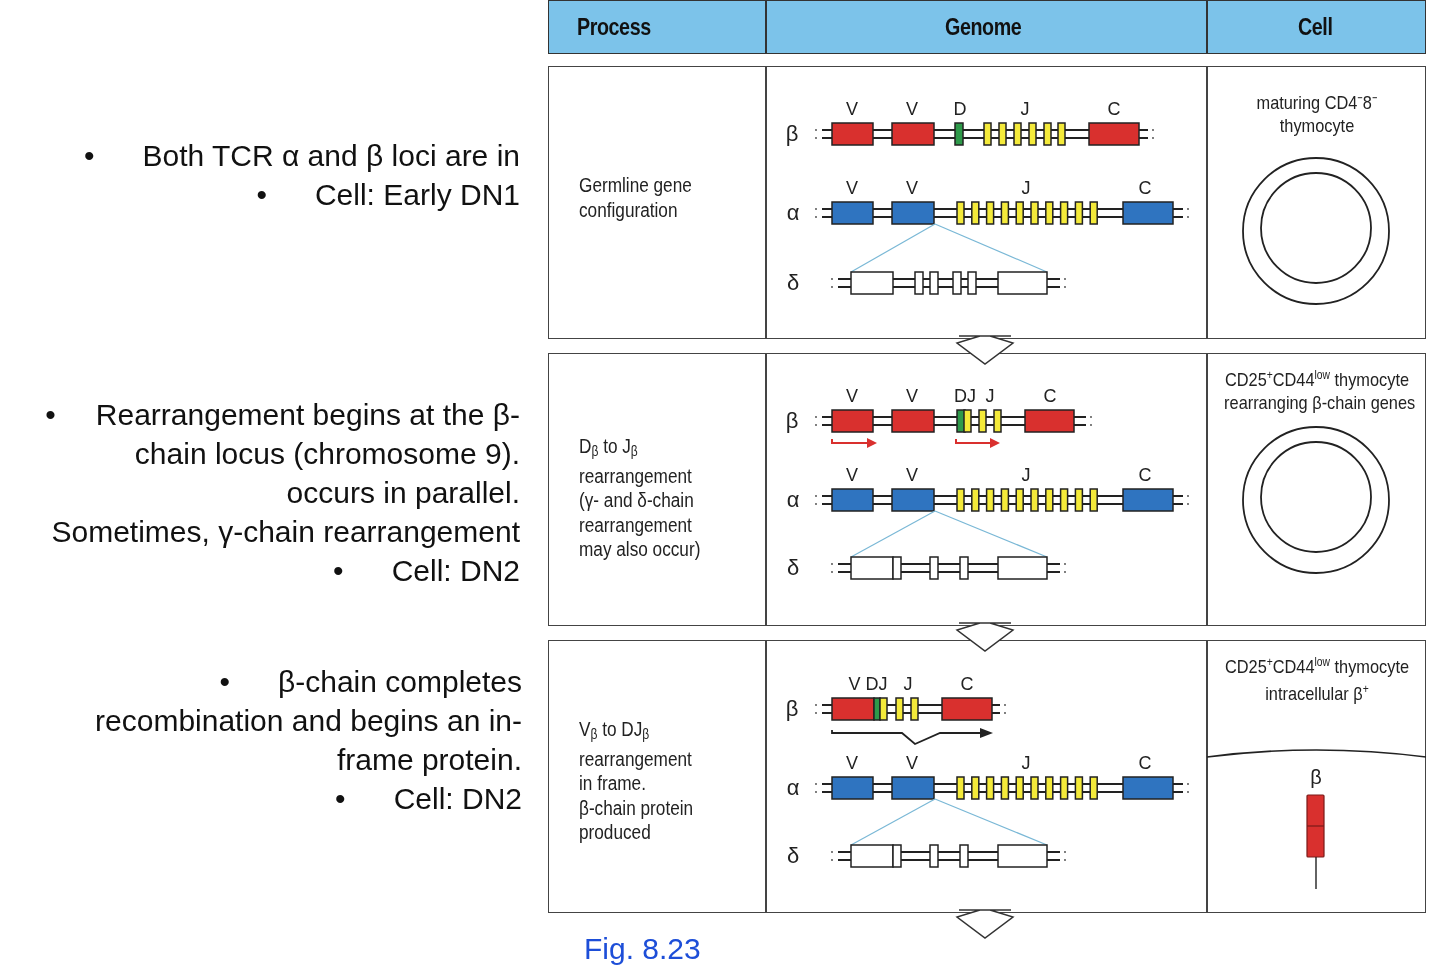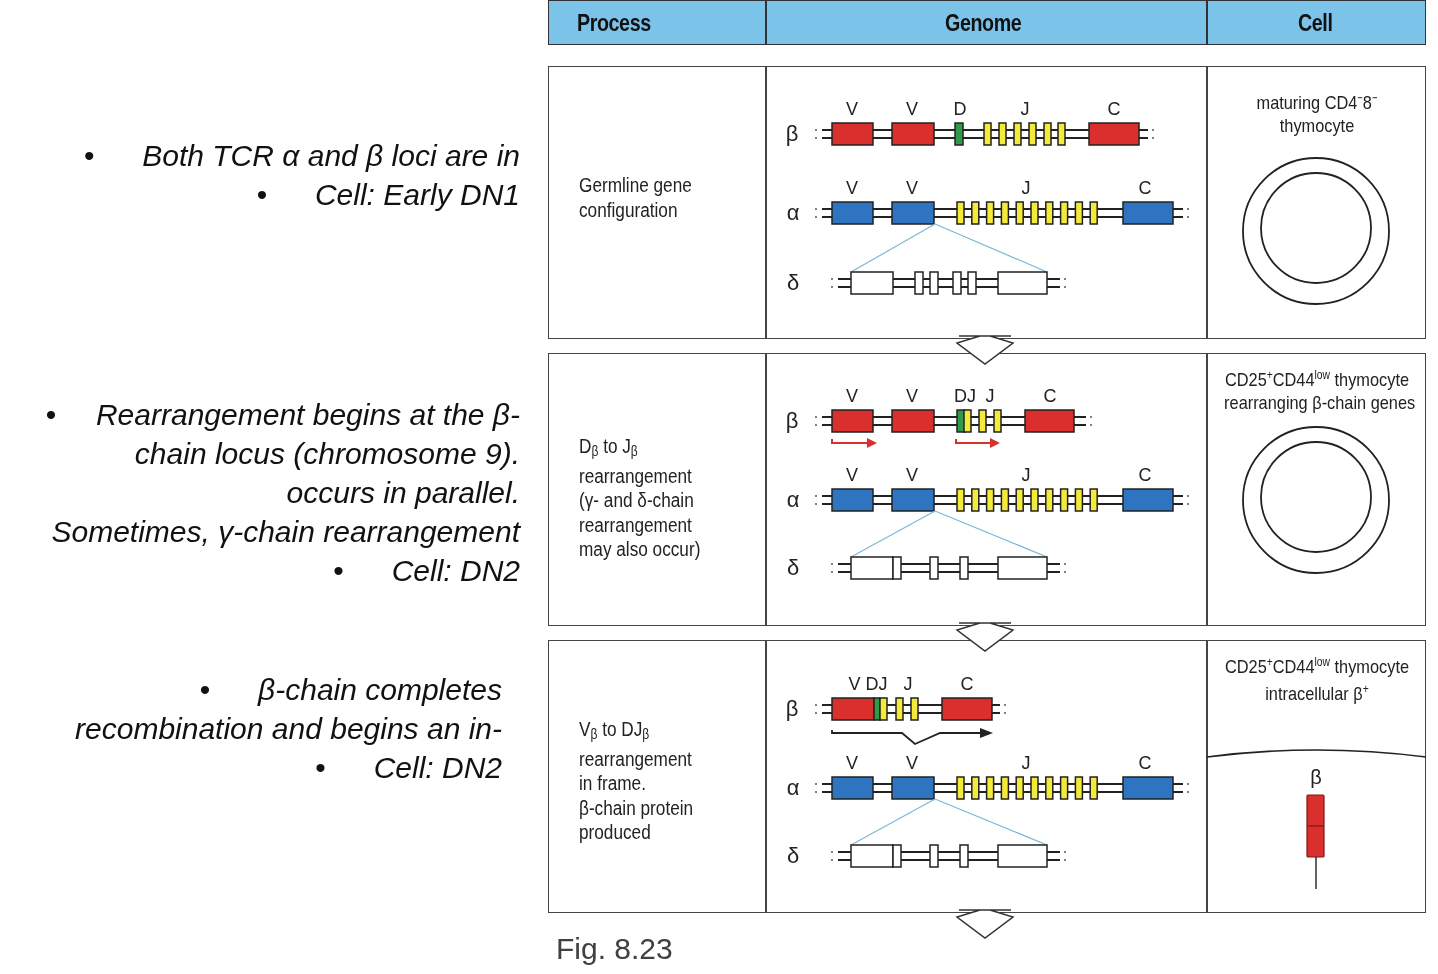--- a/index.html
+++ b/index.html
@@ -1,65 +1,66 @@
 <!DOCTYPE html>
 <html><head>
 <meta charset="utf-8">
 <style>
   html, body { margin: 0; padding: 0; background: #ffffff; }
   body { width: 1438px; height: 974px; position: relative; overflow: hidden;
          font-family: "Liberation Sans", sans-serif; color: #111; }
 
   
   .note { position: absolute; right: 918px; text-align: right; font-size: 30px; line-height: 39px; color: #111; }
-  .note .line { white-space: nowrap; font-style: italic; }
+  .note .line { white-space: nowrap; }
   .note .bullet { display: inline-block; margin-right: 48px; }
 
   
-  .hdr { position: absolute; left: 548px; top: 0; width: 878px; height: 45px;
+  .hdr { position: absolute; left: 548px; top: 0; width: 878px; height: 54px;
          background: #7cc3ea; border: 1.5px solid #333; box-sizing: border-box; display: flex; }
   .hdr .cell { height: 100%; display: flex; align-items: center; font-weight: bold;
                font-family: "Liberation Sans", sans-serif; font-size: 24px; letter-spacing: -0.5px;
                transform: scaleX(0.82); transform-origin: left center; }
   .hdr .sep { position: absolute; top: 0; width: 1.5px; height: 100%; background: #333; }
 
   
   .panel { position: absolute; left: 548px; width: 878px; border: 1.5px solid #444; box-sizing: border-box; background: #fff; }
   .panel .vsep { position: absolute; top: 0; bottom: 0; width: 1.5px; background: #444; }
   .proc { position: absolute; left: 30px; font-size: 20px; line-height: 24.5px; color: #222;
           transform: scaleX(0.86); transform-origin: left top; white-space: nowrap; }
   .proc sub { font-size: 14px; vertical-align: -3px; }
   .celltxt { position: absolute; text-align: center; font-size: 19px; line-height: 23px; color: #222;
              transform: scaleX(0.86); white-space: nowrap; }
   .celltxt sup { font-size: 12px; vertical-align: 7px; }
 
   svg text { font-family: "Liberation Sans", sans-serif; }
 
-  .fig { position: absolute; left: 556px; top: 932px; font-size: 30px; color: #404040; }
+  .fig { position: absolute; left: 584px; top: 932px; font-size: 30px; color: #1d4ed8; }
   svg.overlay { position: absolute; left: 0; top: 0; pointer-events: none; }
 </style>
 </head>
 <body>
 
 <div class="note" style="top:136px;">
   <div class="line"><span class="bullet">•</span><span>Both TCR α and β loci are in</span></div>
   <div class="line"><span class="bullet">•</span><span>Cell: Early DN1</span></div>
 </div>
 
 <div class="note" style="top:395px; right:918px;">
   <div class="line"><span class="bullet" style="margin-right:40px;">•</span><span>Rearrangement begins at the β-</span></div>
   <div class="line"><span>chain locus (chromosome 9).</span></div>
   <div class="line"><span>occurs in parallel.</span></div>
   <div class="line"><span>Sometimes, γ-chain rearrangement</span></div>
   <div class="line"><span class="bullet">•</span><span>Cell: DN2</span></div>
 </div>
 
-<div class="note" style="top:662px; right:936px;margin-top:8px;">
+<div class="note" style="top:662px; right:916px;">
   <div class="line"><span class="bullet">•</span><span>β-chain completes</span></div>
   <div class="line"><span>recombination and begins an in-</span></div>
+  <div class="line"><span>frame protein.</span></div>
   <div class="line"><span class="bullet">•</span><span>Cell: DN2</span></div>
 </div>
 
 <div class="hdr">
   <div class="cell" style="position:absolute;left:28px;">Process</div>
   <div class="sep" style="left:216px;"></div>
   <div class="cell" style="position:absolute;left:396px;">Genome</div>
   <div class="sep" style="left:657px;"></div>
   <div class="cell" style="position:absolute;left:749px;">Cell</div>
 </div>

